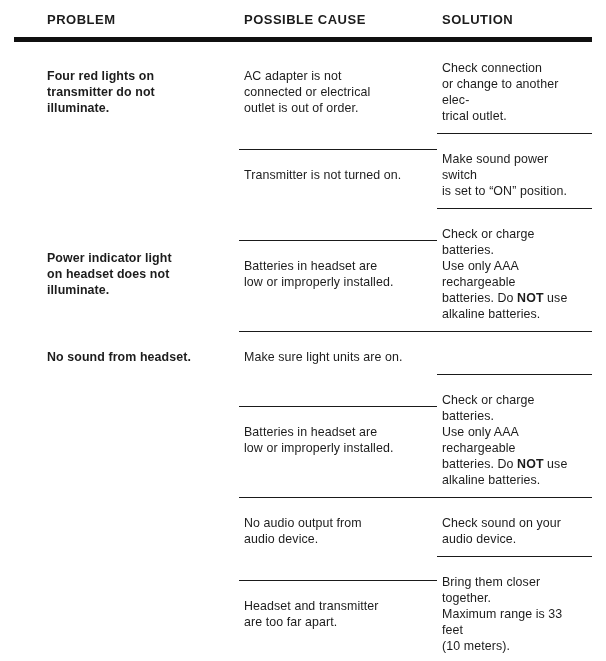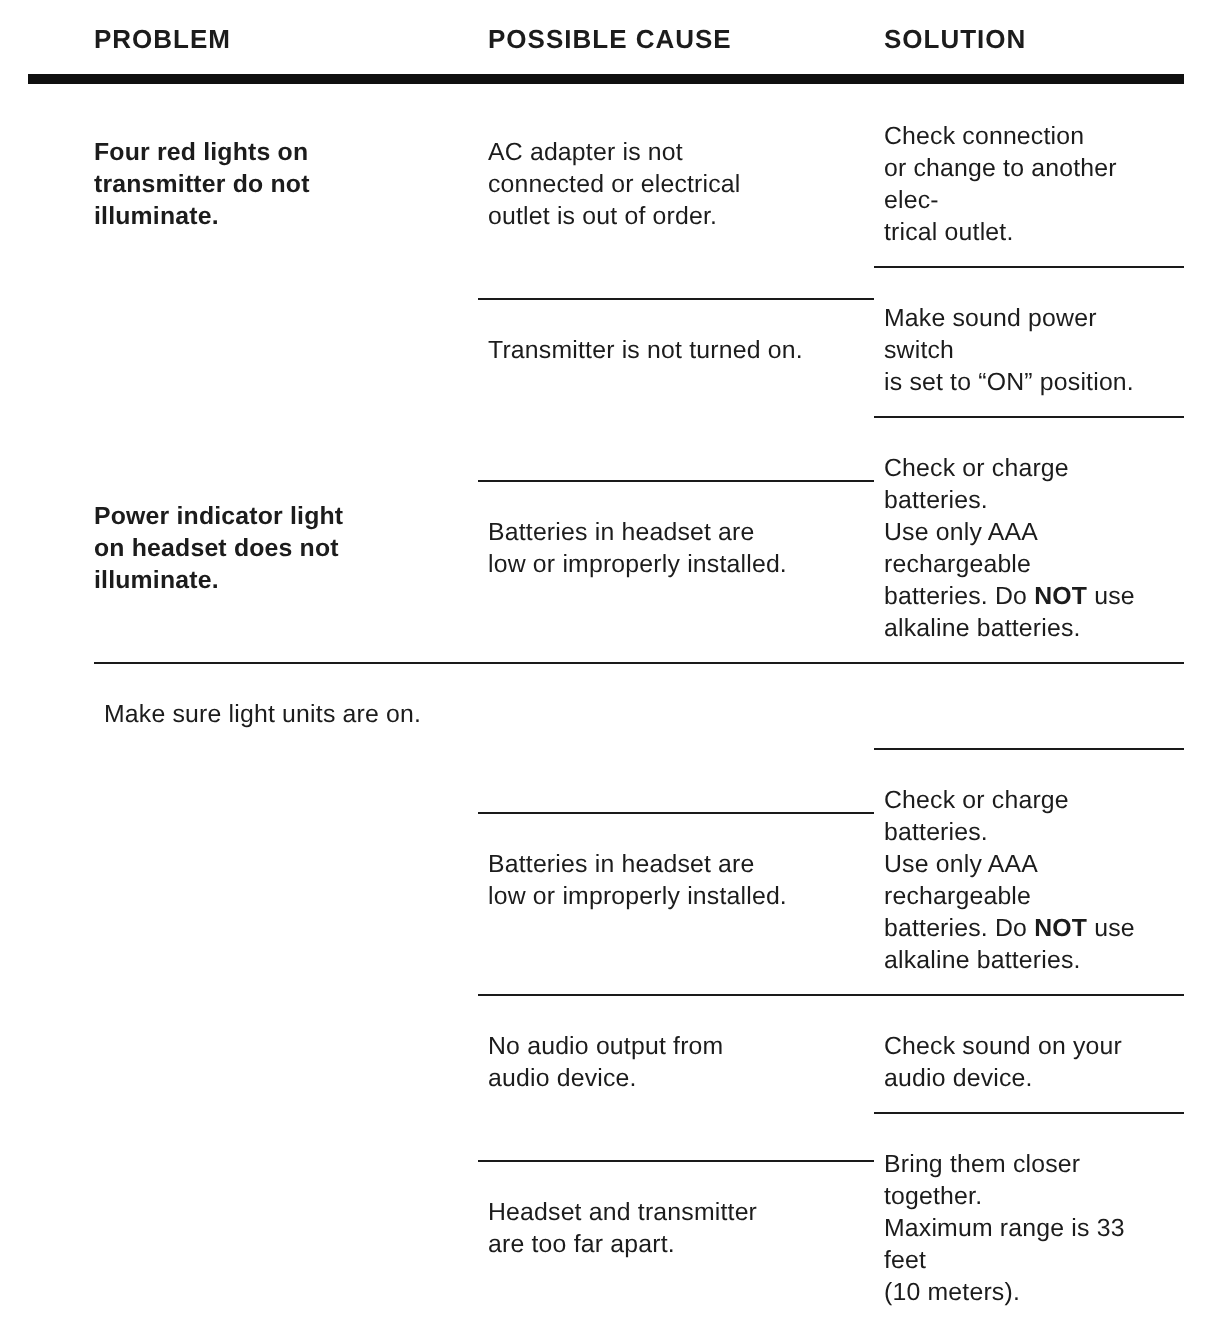--- a/index.html
+++ b/index.html
@@ -88,20 +88,21 @@
 on headset does not
 illuminate.</div>
         <div class="cell col-cause">Batteries in headset are
 low or improperly installed.</div>
         <div class="cell col-solution"><span>Check or charge batteries.
 Use only AAA rechargeable
 batteries. Do </span><span class="b">NOT</span><span> use
 alkaline batteries.</span></div>
       </div>
       <div class="row sep">
+        <div class="cell col-problem problem">No sound from headset.</div>
         <div class="cell col-solution"><span>Make sure light units are on.</span></div>
       </div>
       <div class="row sep">
         <div class="cell col-problem problem"></div>
         <div class="cell col-cause">Batteries in headset are
 low or improperly installed.</div>
         <div class="cell col-solution"><span>Check or charge batteries.
 Use only AAA rechargeable
 batteries. Do </span><span class="b">NOT</span><span> use
 alkaline batteries.</span></div>

